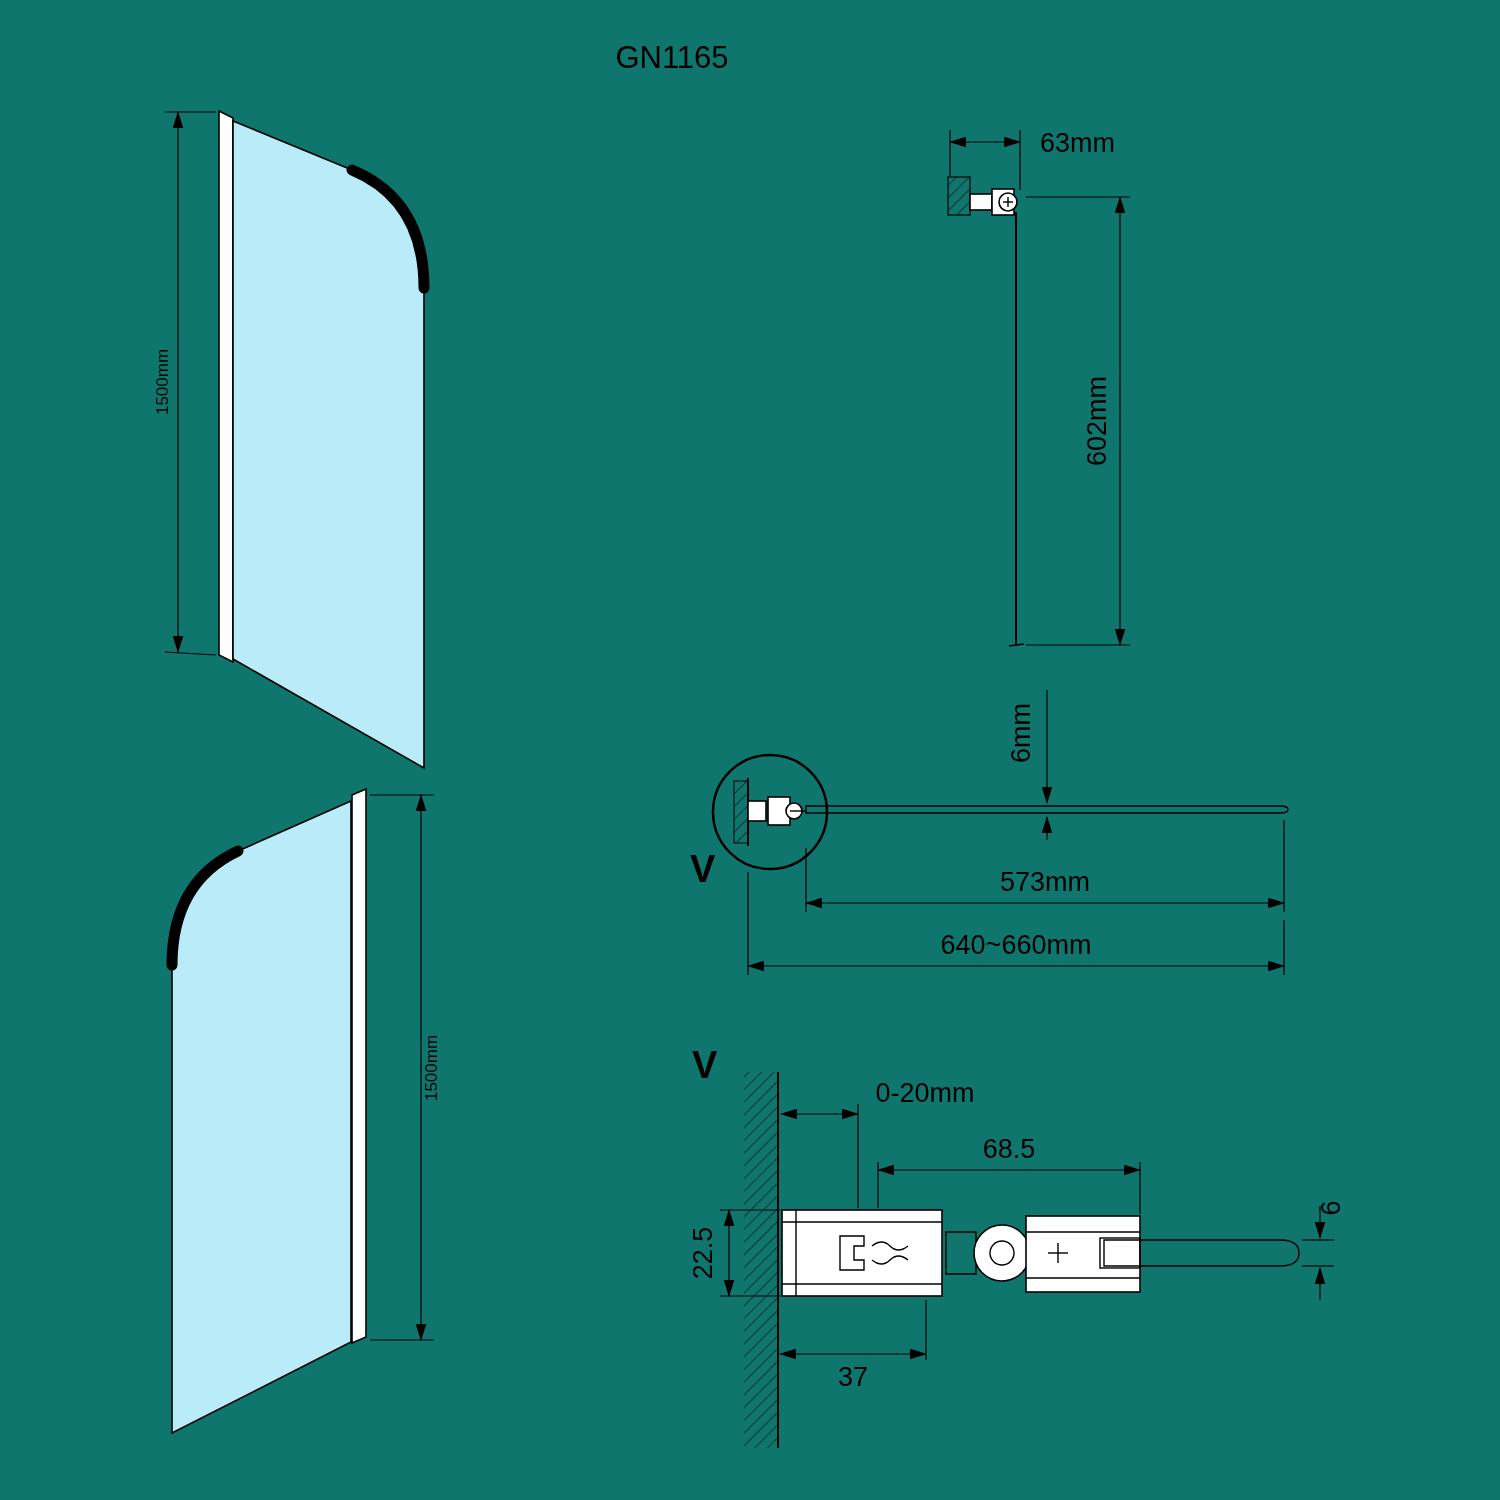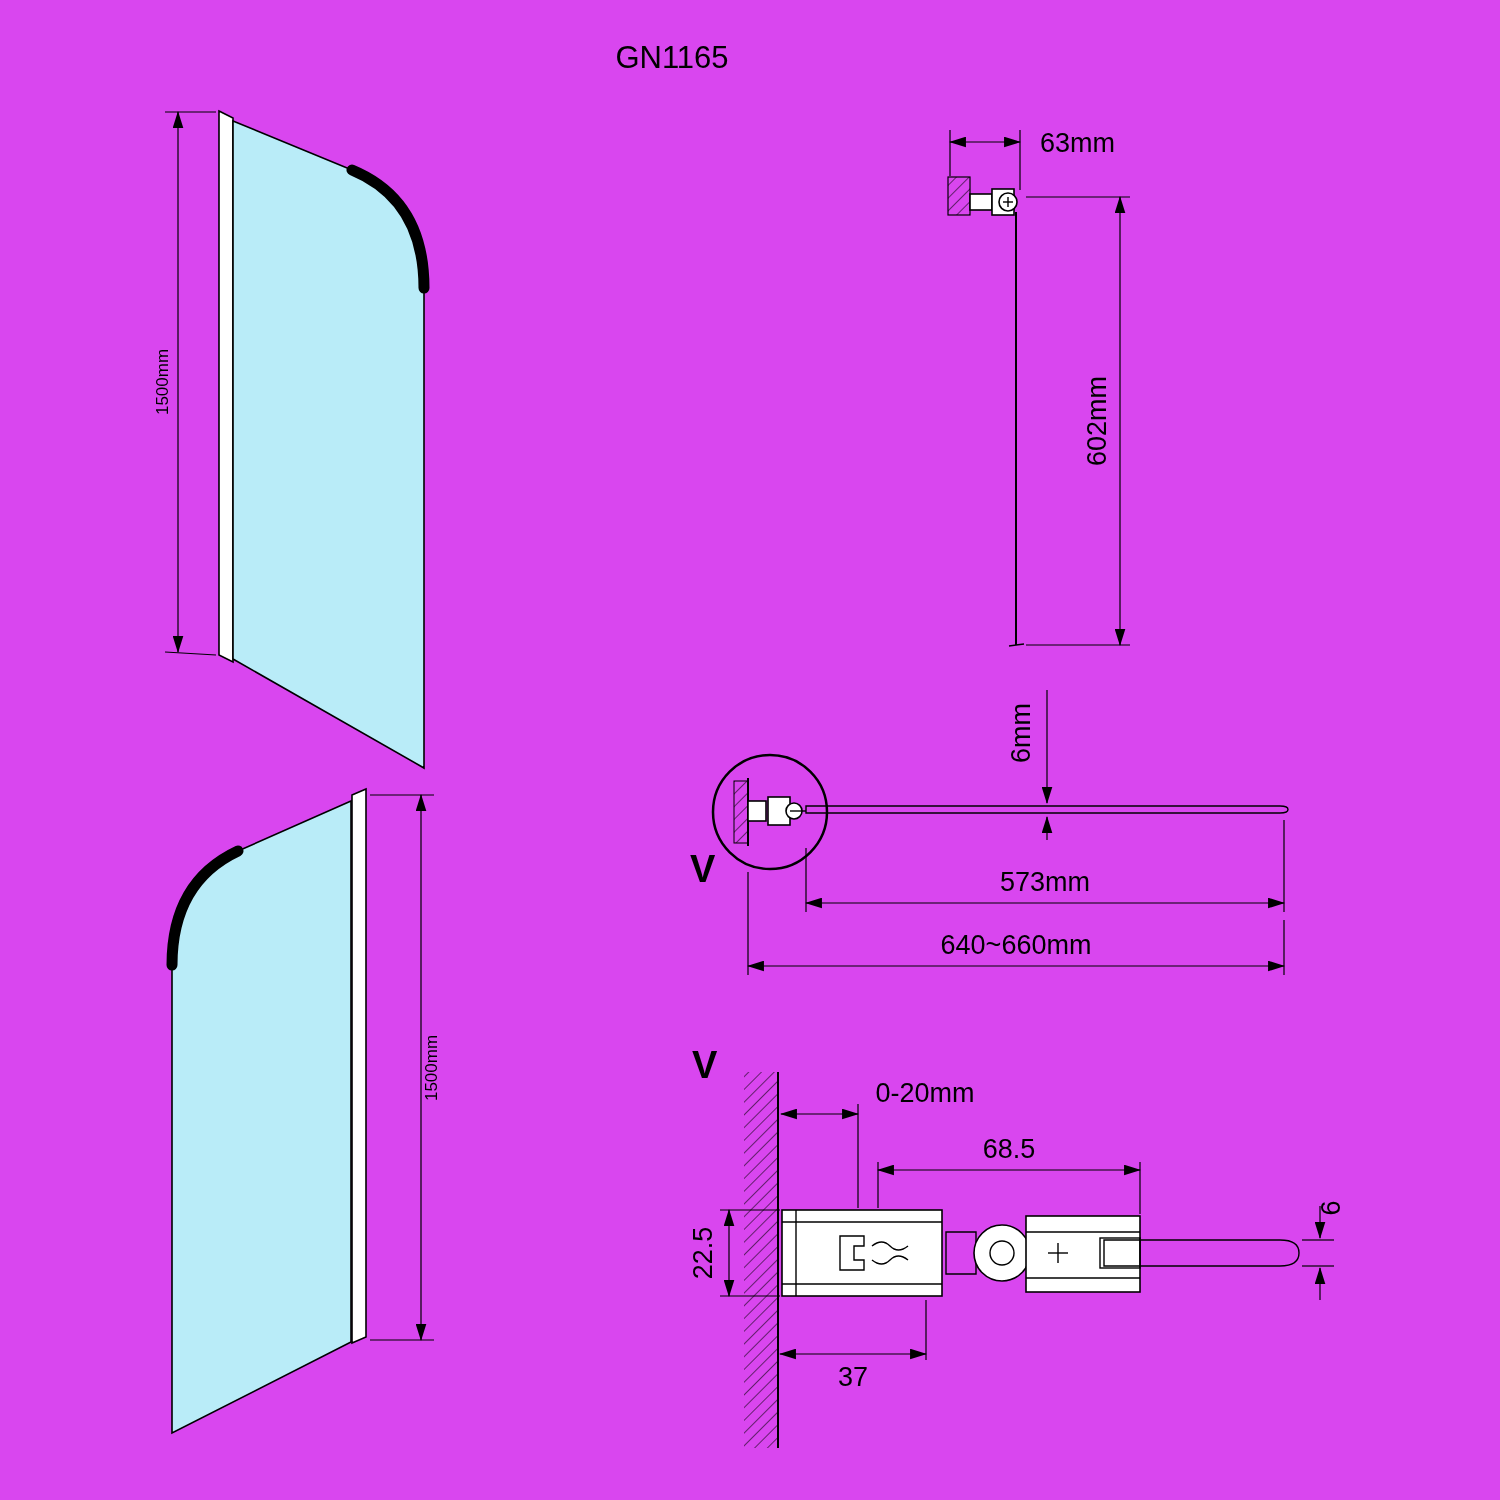--- a/index.html
+++ b/index.html
@@ -1,16 +1,16 @@
 <!DOCTYPE html>
 <html><head>
 <meta charset="utf-8">
 <style>
   html,body{margin:0;padding:0;background:#ffffff}
-  .stage{width:1500px;height:1500px;position:relative;background:#d946ef}
+  .stage{width:1500px;height:1500px;position:relative;background:#0f766e}
   svg{display:block}
   text{font-family:"Liberation Sans","DejaVu Sans",sans-serif;fill:#000}
   .title{font-size:31px}
   .lbl{font-size:27px}
   .lbl-sm{font-size:17px}
   .vmark{font-size:38px;font-weight:bold}
   .thin{stroke:#000;stroke-width:1.4;fill:none}
   .med{stroke:#000;stroke-width:2;fill:none}
   .outline{stroke:#000;stroke-width:1.6}
   .dim{stroke:#000;stroke-width:1.2;fill:none}

